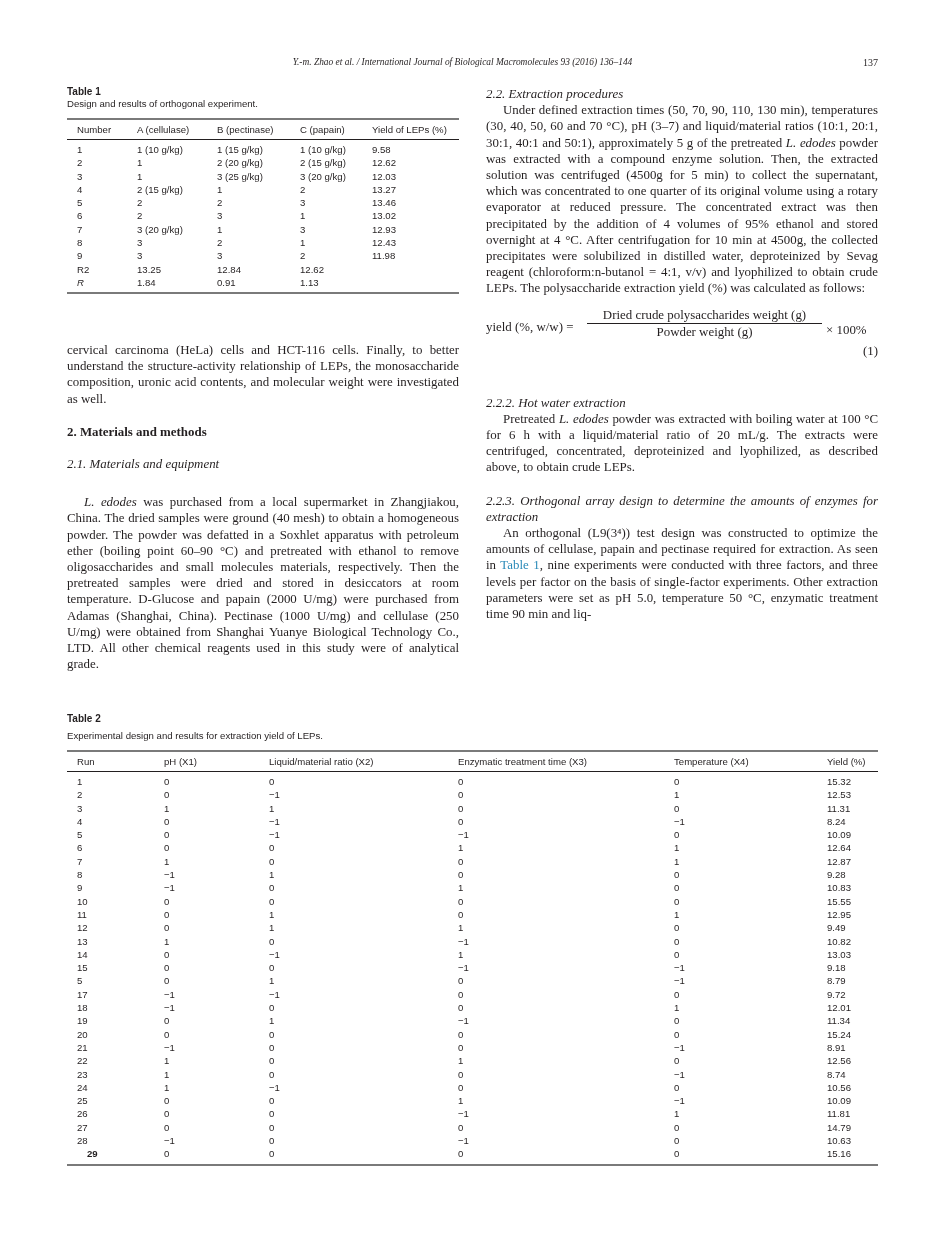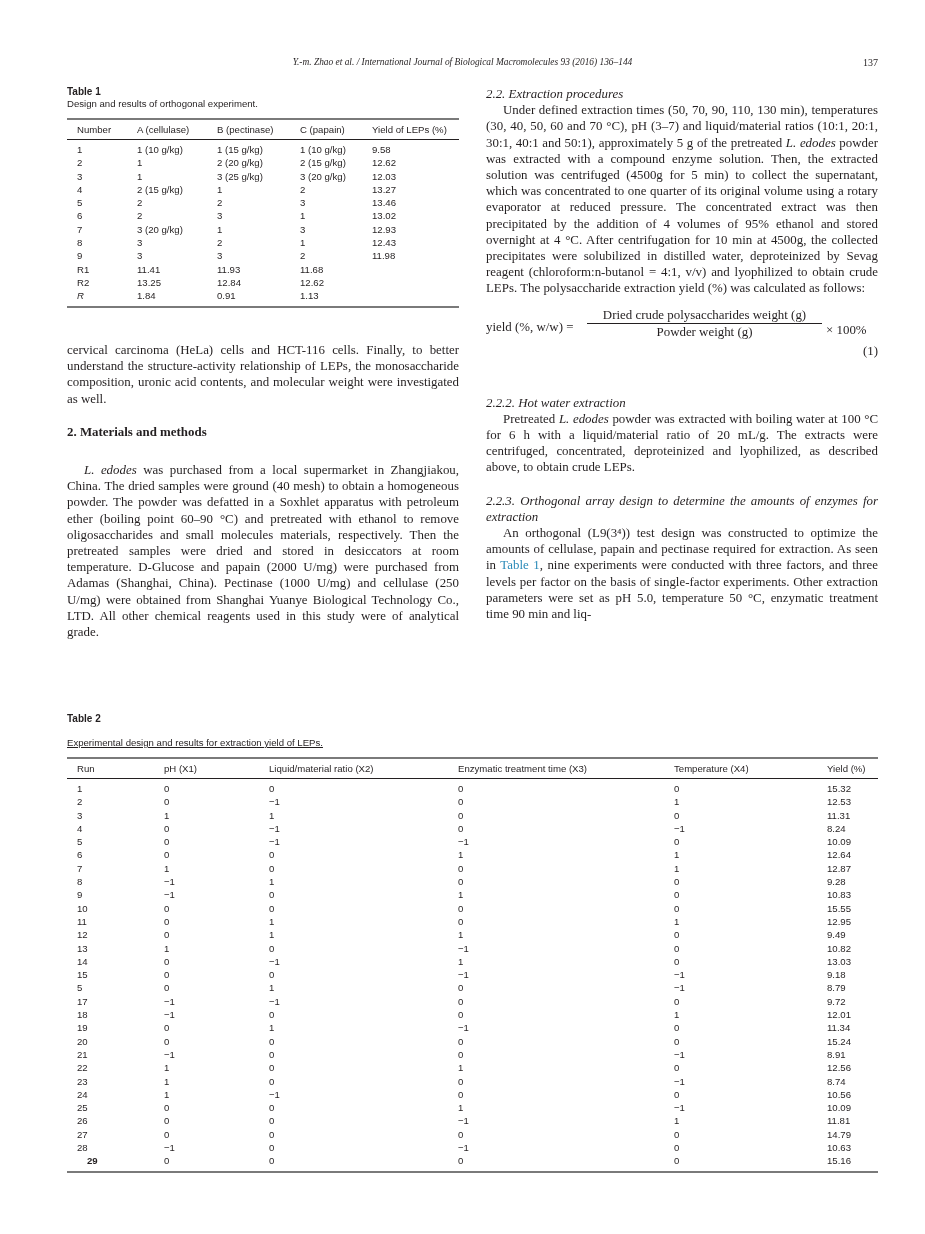--- a/index.html
+++ b/index.html
@@ -106,27 +106,20 @@
           <span class="cell" style="left: 305px;">12.43</span>
         </div>
         <div class="row">
           <span class="cell" style="left: 10px;">9</span>
           <span class="cell" style="left: 70px;">3</span>
           <span class="cell" style="left: 150px;">3</span>
           <span class="cell" style="left: 233px;">2</span>
           <span class="cell" style="left: 305px;">11.98</span>
         </div>
         <div class="row">
-          <span class="cell" style="left: 10px;">R1</span>
-          <span class="cell" style="left: 70px;">11.41</span>
-          <span class="cell" style="left: 150px;">11.93</span>
-          <span class="cell" style="left: 233px;">11.68</span>
-          <span class="cell" style="left: 305px;"></span>
-        </div>
-        <div class="row">
           <span class="cell" style="left: 10px;">R2</span>
           <span class="cell" style="left: 70px;">13.25</span>
           <span class="cell" style="left: 150px;">12.84</span>
           <span class="cell" style="left: 233px;">12.62</span>
           <span class="cell" style="left: 305px;"></span>
         </div>
         <div class="row">
           <span class="cell" style="left: 10px; font-style: italic;">R</span>
           <span class="cell" style="left: 70px;">1.84</span>
           <span class="cell" style="left: 150px;">0.91</span>
@@ -134,20 +127,21 @@
           <span class="cell" style="left: 305px;"></span>
         </div>
       </div>
     <div class="rule-bot"></div>
   </div>
 </div>
 
 <div class="abs txt" style="left:67px; top:342px; width:392px;">
   <p class="noind">cervical carcinoma (HeLa) cells and HCT-116 cells. Finally, to better understand the structure-activity relationship of LEPs, the monosaccharide composition, uronic acid contents, and molecular weight were investigated as well.</p>
   <div class="sec-h" style="margin-top:17px;">2.  Materials and methods</div>
+  <div class="subsec-h" style="margin-top:16px;">2.1.  Materials and equipment</div>
   <p style="margin-top:22px;"><i>L. edodes</i><span> was purchased from a local supermarket in Zhangjiakou, China. The dried samples were ground (40 mesh) to obtain a homogeneous powder. The powder was defatted in a Soxhlet apparatus with petroleum ether (boiling point 60–90 °C) and pretreated with ethanol to remove oligosaccharides and small molecules materials, respectively. Then the pretreated samples were dried and stored in desiccators at room temperature. D-Glucose and papain (2000 U/mg) were purchased from Adamas (Shanghai, China). Pectinase (1000 U/mg) and cellulase (250 U/mg) were obtained from Shanghai Yuanye Biological Technology Co., LTD. All other chemical reagents used in this study were of analytical grade.</span></p>
 </div>
 
 <div class="abs txt" style="left:486px; top:86px; width:392px;">
   <div class="subsec-h">2.2.  Extraction procedures</div>
   <p><span>Under defined extraction times (50, 70, 90, 110, 130 min), temperatures (30, 40, 50, 60 and 70 °C), pH (3–7) and liquid/material ratios (10:1, 20:1, 30:1, 40:1 and 50:1), approximately 5 g of the pretreated </span><i>L. edodes</i><span> powder was extracted with a compound enzyme solution. Then, the extracted solution was centrifuged (4500g for 5 min) to collect the supernatant, which was concentrated to one quarter of its original volume using a rotary evaporator at reduced pressure. The concentrated extract was then precipitated by the addition of 4 volumes of 95% ethanol and stored overnight at 4 °C. After centrifugation for 10 min at 4500g, the collected precipitates were solubilized in distilled water, deproteinized by Sevag reagent (chloroform:n-butanol = 4:1, v/v) and lyophilized to obtain crude LEPs. The polysaccharide extraction yield (%) was calculated as follows:</span></p>
 
   <div class="formula" style="position:relative; height:52px; margin-top:10px;">
     <span style="position:absolute; left:0; top:12px;">yield (%, w/w) =</span>
     <div style="position:absolute; left:101px; top:0; width:235px; text-align:center;">
@@ -161,21 +155,21 @@
 
   <div class="subsec-h" style="margin-top:36px;">2.2.2.  Hot water extraction</div>
   <p><span>Pretreated </span><i>L. edodes</i><span> powder was extracted with boiling water at 100 °C for 6 h with a liquid/material ratio of 20 mL/g. The extracts were centrifuged, concentrated, deproteinized and lyophilized, as described above, to obtain crude LEPs.</span></p>
 
   <div class="subsec-h" style="margin-top:17px;">2.2.3.  Orthogonal array design to determine the amounts of enzymes for extraction</div>
   <p><span>An orthogonal (L9(3⁴)) test design was constructed to optimize the amounts of cellulase, papain and pectinase required for extraction. As seen in </span><a class="link">Table 1</a><span>, nine experiments were conducted with three factors, and three levels per factor on the basis of single-factor experiments. Other extraction parameters were set as pH 5.0, temperature 50 °C, enzymatic treatment time 90 min and liq-</span></p>
 </div>
 
 <div class="abs" style="left:67px; top:713px; width:811px;">
   <div class="tbl-label">Table 2</div>
-  <div class="tbl-caption" style="margin-top:13px;text-decoration:underline;">Experimental design and results for extraction yield of LEPs.</div>
+  <div class="tbl-caption" style="margin-top:6px;">Experimental design and results for extraction yield of LEPs.</div>
   <div class="tbl" style="margin-top:9px;">
     <div class="rule-top"></div>
     <div class="row hdr" id="t2-hdr">
         <span class="cell" style="left: 10px;">Run</span>
         <span class="cell" style="left: 97px;">pH (X1)</span>
         <span class="cell" style="left: 202px;">Liquid/material ratio (X2)</span>
         <span class="cell" style="left: 391px;">Enzymatic treatment time (X3)</span>
         <span class="cell" style="left: 607px;">Temperature (X4)</span>
         <span class="cell" style="left: 760px;">Yield (%)</span>
       </div>

